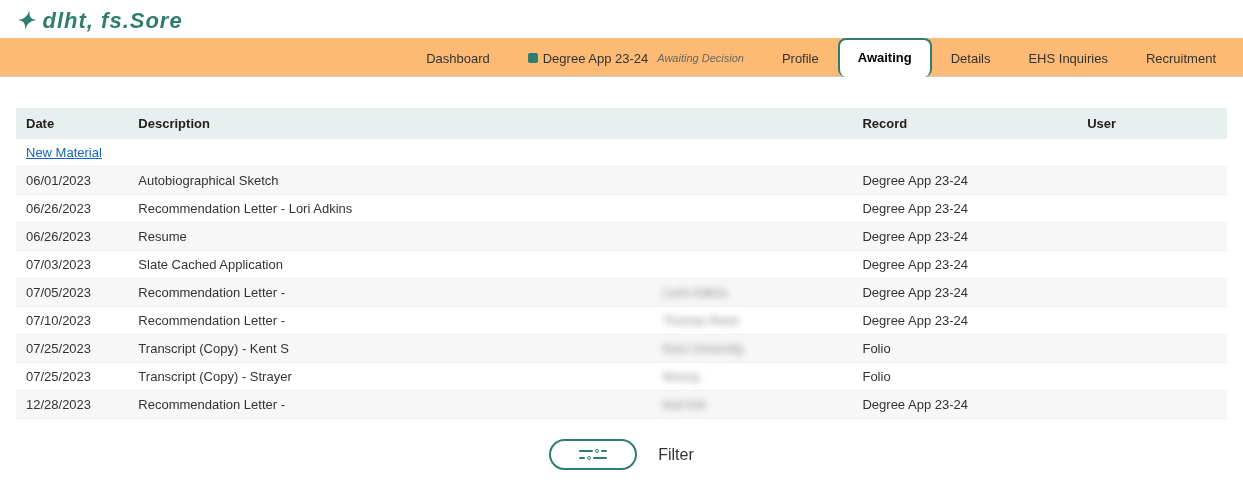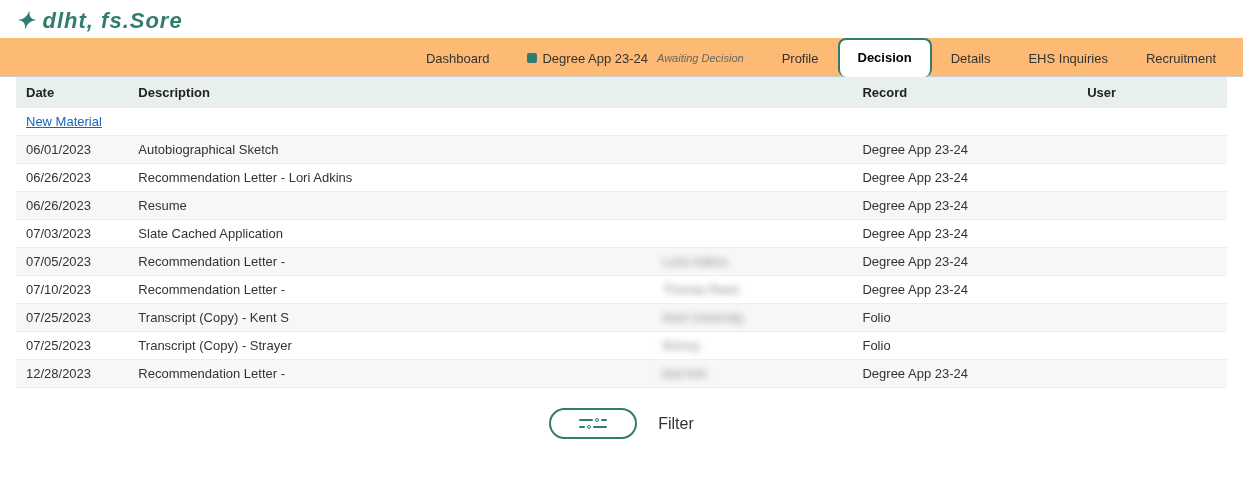--- a/index.html
+++ b/index.html
@@ -62,20 +62,21 @@
       font-style: italic;
     }
 
     
     .table-container {
       padding: 0 16px;
     }
     table {
       width: 100%;
       border-collapse: collapse;
+      margin-top: 31px;
     }
     thead tr {
       background: #e8f0ef;
     }
     thead th {
       text-align: left;
       padding: 8px 10px;
       font-weight: bold;
       font-size: 13px;
       color: #222;
@@ -155,21 +156,21 @@
   </div>
   <div class="tab-item" style="gap:5px;">
     <span class="tab-dot"></span>
     <span>Degree App 23-24</span>
     <span class="tab-awaiting">Awaiting Decision</span>
   </div>
   <div class="tab-item">
     <span>Profile</span>
   </div>
   <div class="tab-item active">
-    <span>Decision</span>
+    <span>Awaiting</span>
   </div>
   <div class="tab-item">
     <span>Details</span>
   </div>
   <div class="tab-item">
     <span>EHS Inquiries</span>
   </div>
   <div class="tab-item">
     <span>Recruitment</span>
   </div>

